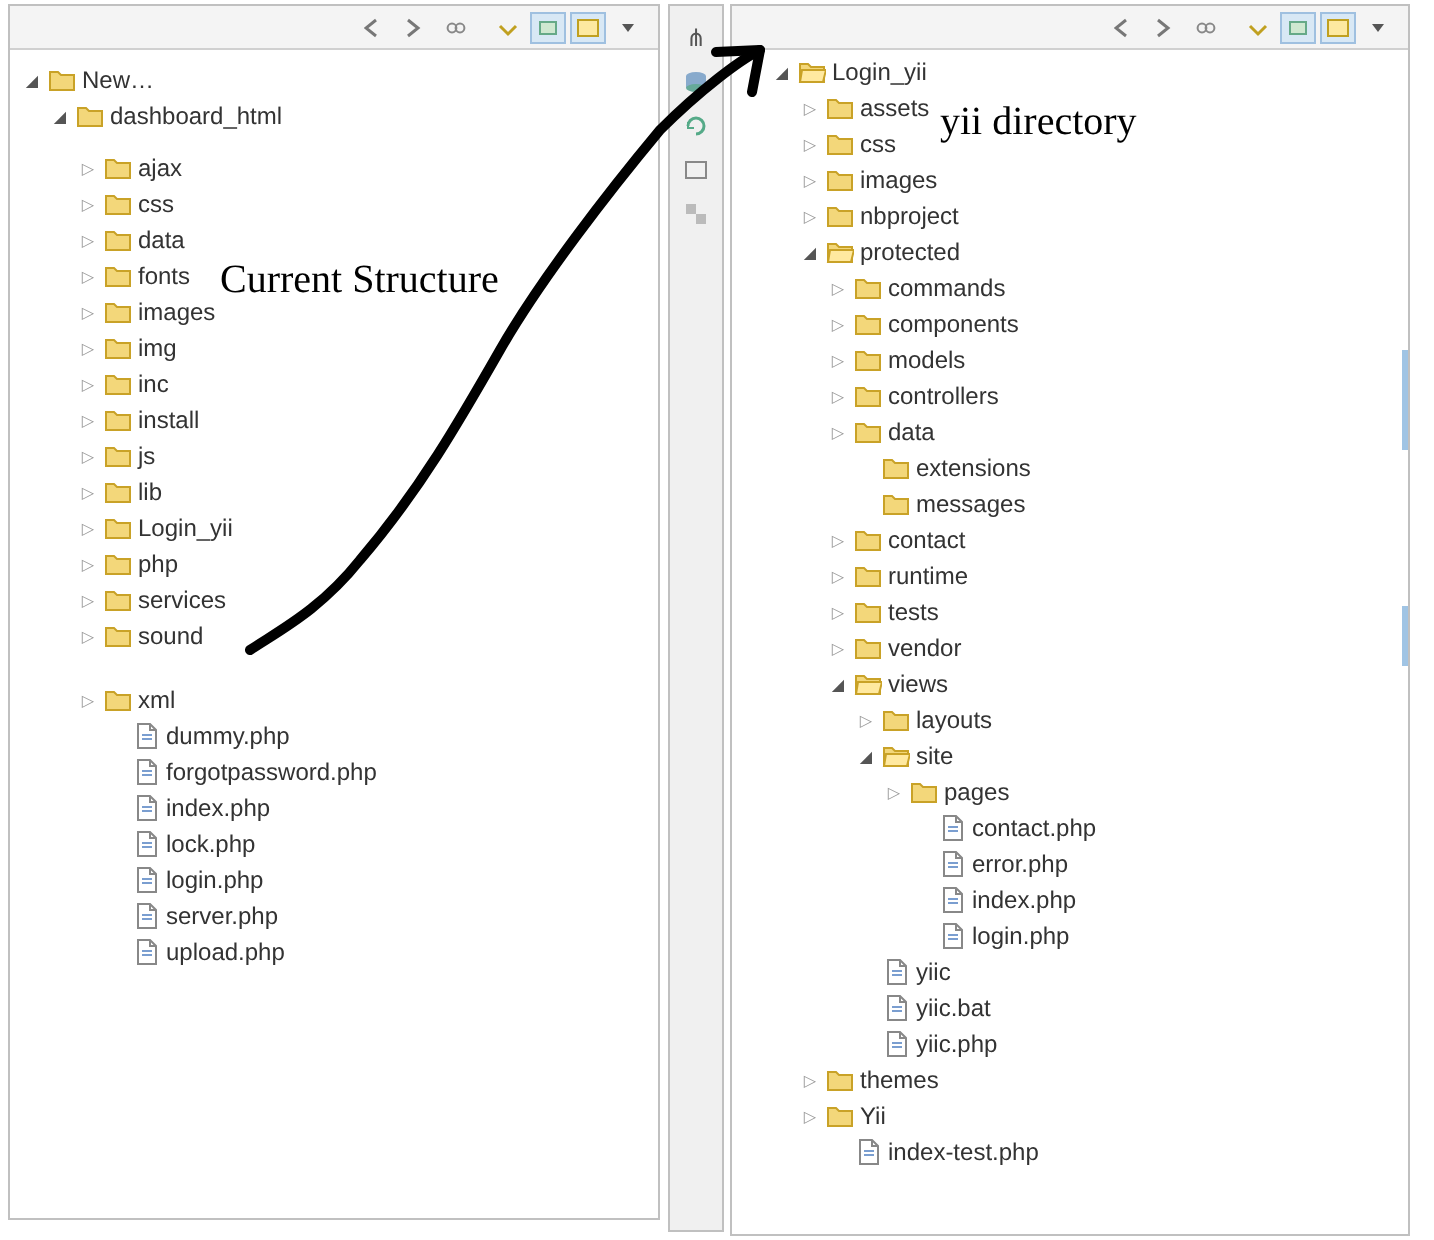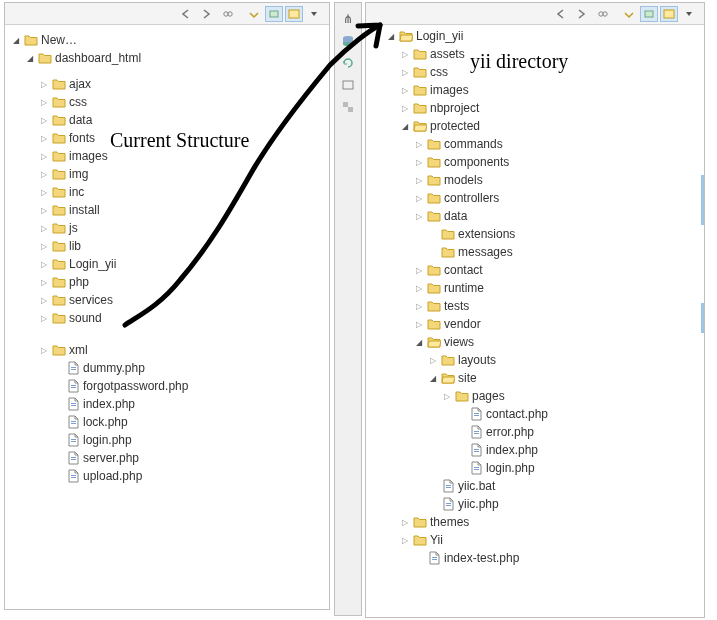--- a/index.html
+++ b/index.html
@@ -650,20 +650,30 @@
         <span class="label">login.php</span>
   </div>
       <div class="row" style="padding-left:60px">
     <span class="spacer"></span>
         <svg class="file-icon" viewBox="0 0 14 14">
     <path d="M3 1 L9 1 L12 4 L12 13 L3 13 Z" fill="#fff" stroke="#888"></path>
     <path d="M9 1 L9 4 L12 4" fill="none" stroke="#888"></path>
     <rect x="5" y="6" width="5" height="1" fill="#7a9ed0"></rect>
     <rect x="5" y="8" width="5" height="1" fill="#7a9ed0"></rect>
   </svg>
+        <span class="label">yiic</span>
+  </div>
+      <div class="row" style="padding-left:60px">
+    <span class="spacer"></span>
+        <svg class="file-icon" viewBox="0 0 14 14">
+    <path d="M3 1 L9 1 L12 4 L12 13 L3 13 Z" fill="#fff" stroke="#888"></path>
+    <path d="M9 1 L9 4 L12 4" fill="none" stroke="#888"></path>
+    <rect x="5" y="6" width="5" height="1" fill="#7a9ed0"></rect>
+    <rect x="5" y="8" width="5" height="1" fill="#7a9ed0"></rect>
+  </svg>
         <span class="label">yiic.bat</span>
   </div>
       <div class="row" style="padding-left:60px">
     <span class="spacer"></span>
         <svg class="file-icon" viewBox="0 0 14 14">
     <path d="M3 1 L9 1 L12 4 L12 13 L3 13 Z" fill="#fff" stroke="#888"></path>
     <path d="M9 1 L9 4 L12 4" fill="none" stroke="#888"></path>
     <rect x="5" y="6" width="5" height="1" fill="#7a9ed0"></rect>
     <rect x="5" y="8" width="5" height="1" fill="#7a9ed0"></rect>
   </svg>

